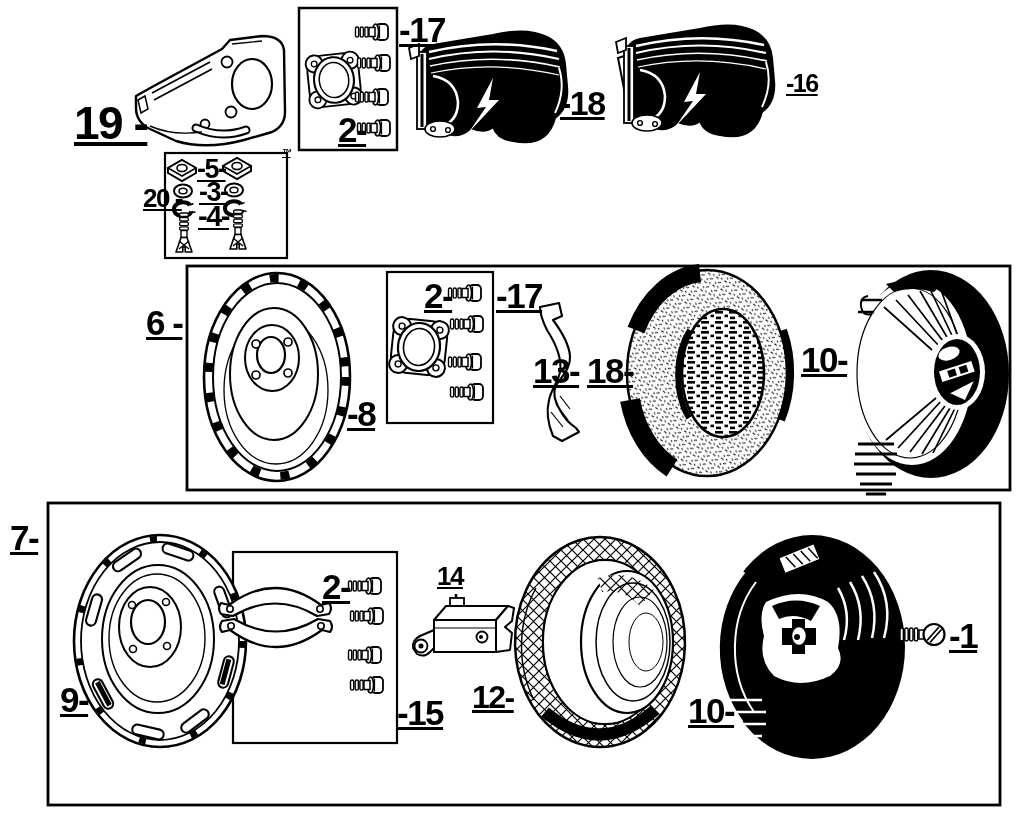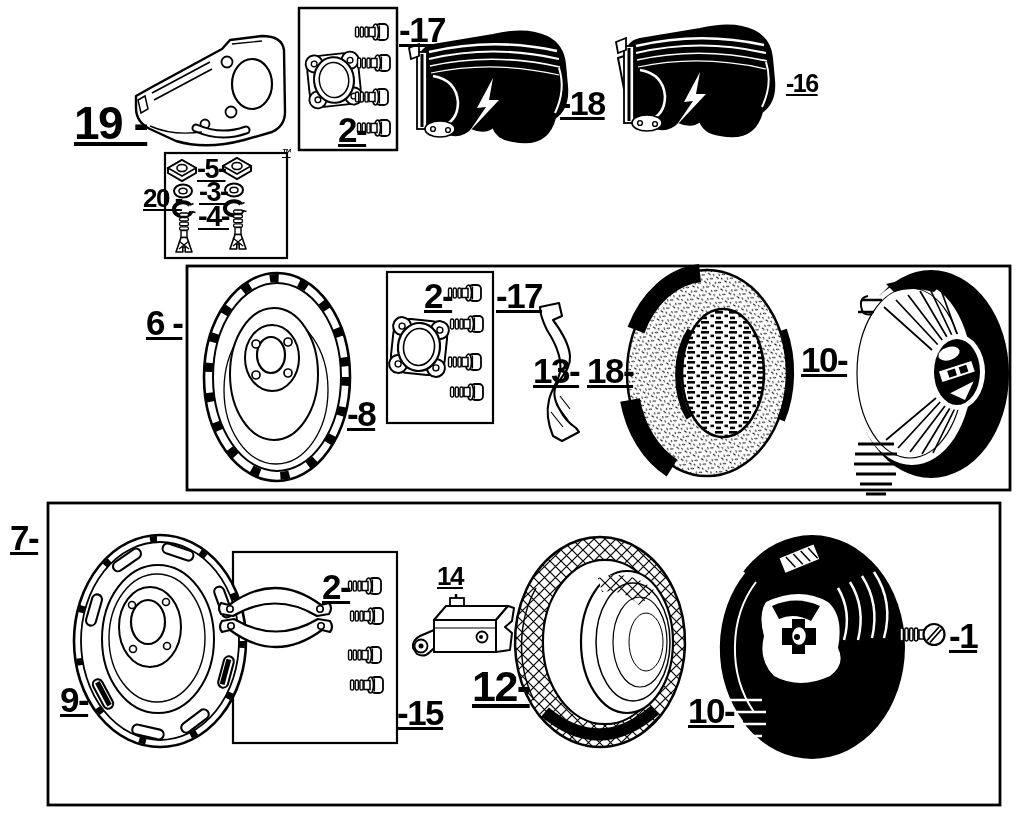--- a/index.html
+++ b/index.html
@@ -340,18 +340,18 @@
       <div class="callout" style="left: 496px; top: 278px; font-size: 35px;">-17</div>
       <div class="callout" style="left: 347px; top: 396px; font-size: 35px;">-8</div>
       <div class="callout" style="left: 504px; top: 353px; font-size: 35px; margin-left: 29px;">13-</div>
       <div class="callout" style="left: 587px; top: 353px; font-size: 35px;">18-</div>
       <div class="callout" style="left: 801px; top: 342px; font-size: 35px;">10-</div>
       <div class="callout" style="left: 10px; top: 520px; font-size: 35px;">7-</div>
       <div class="callout" style="left: 60px; top: 682px; font-size: 35px;">9-</div>
       <div class="callout" style="left: 322px; top: 569px; font-size: 35px;">2-</div>
       <div class="callout" style="left: 397px; top: 695px; font-size: 35px;">-15</div>
       <div class="callout" style="left: 437px; top: 563px; font-size: 26px;">14</div>
-      <div class="callout" style="left: 472px; top: 665px; font-size: 43px;">12-</div>
+      <div class="callout" style="left: 472px; top: 681px; font-size: 32px;">12-</div>
       <div class="callout" style="left: 688px; top: 693px; font-size: 35px;">10-</div>
       <div class="callout" style="left: 949px; top: 618px; font-size: 35px;">-1</div>
       <div class="callout" style="left: 282px; top: 148px; font-size: 10px;">™</div>
     </div>
 </div>
 
 </body></html>

